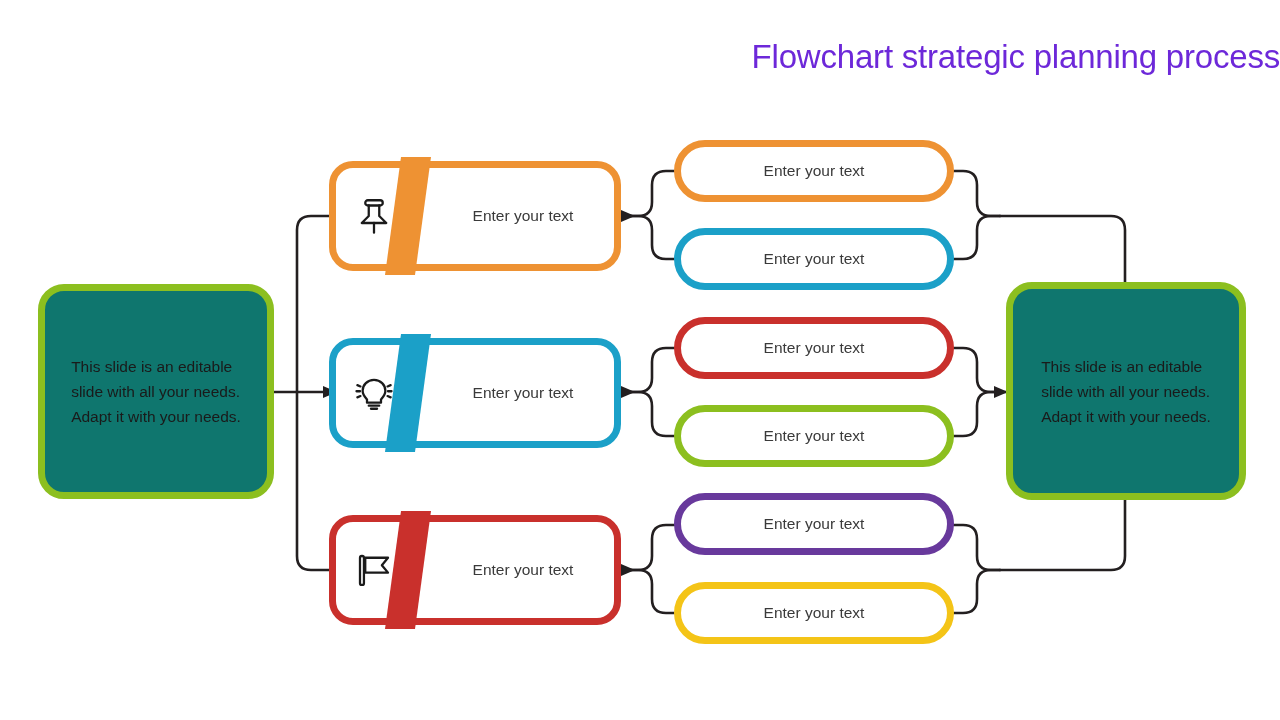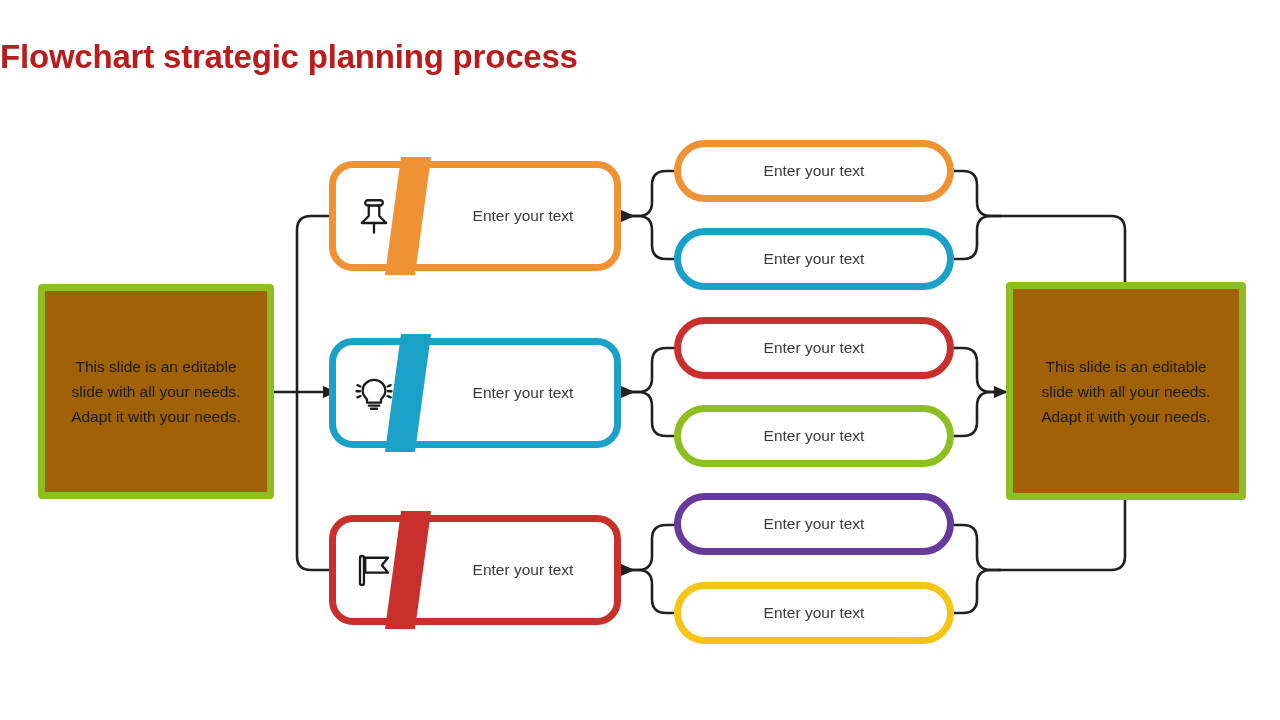--- a/index.html
+++ b/index.html
@@ -21,24 +21,24 @@
     height: 720px;
     background: #ffffff;
   }
 
   
   #slide-title {
     position: absolute;
     left: 0;
     top: 38px;
     width: 1280px;
-    text-align: left;
+    text-align: right;
     font-size: 33px;
-    font-weight: bold;
-    color: #b91c1c;
+    font-weight: normal;
+    color: #6d28d9;
     letter-spacing: -0.2px;
     font-family: "Liberation Sans", sans-serif;
     white-space: nowrap;
   }
 
   
   #connectors {
     position: absolute;
     left: 0;
     top: 0;
@@ -57,26 +57,25 @@
     fill: #231f20;
     stroke: none;
   }
 
   
   .side-box {
     position: absolute;
     box-sizing: border-box;
     border-style: solid;
     border-width: 7px;
-    border-radius: 4px;
-    background: #a16207;
+    border-radius: 26px;
+    background: #0f766e;
     display: flex;
     align-items: center;
     justify-content: center;
-    text-align: center;
   }
   .side-box .side-text {
     font-size: 15.5px;
     line-height: 25px;
     color: #1a1a1a;
     padding: 0 14px;
     font-family: "Liberation Sans", sans-serif;
   }
   #side-box-left  { left: 38px;  top: 284px; width: 236px; height: 215px; }
   #side-box-right { left: 1006px; top: 282px; width: 240px; height: 218px; }

